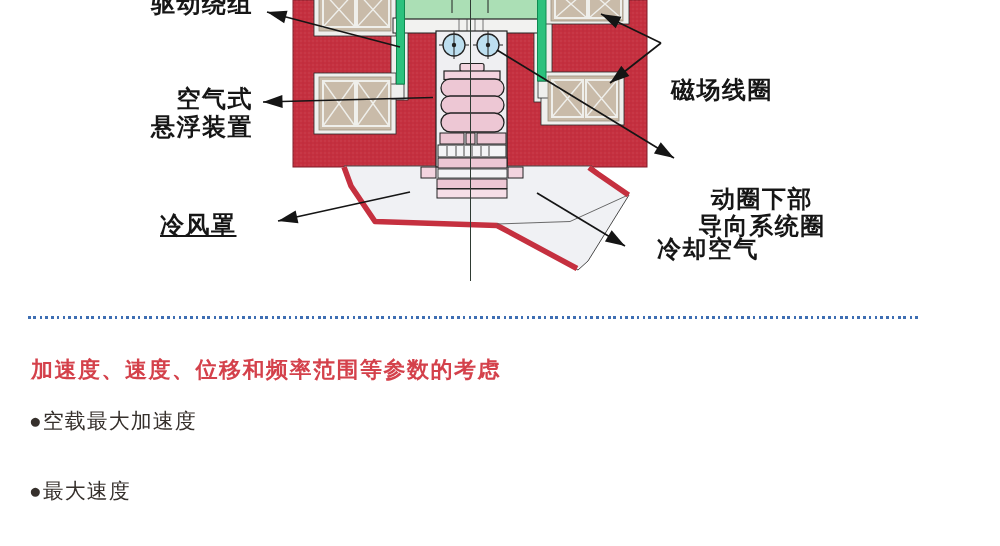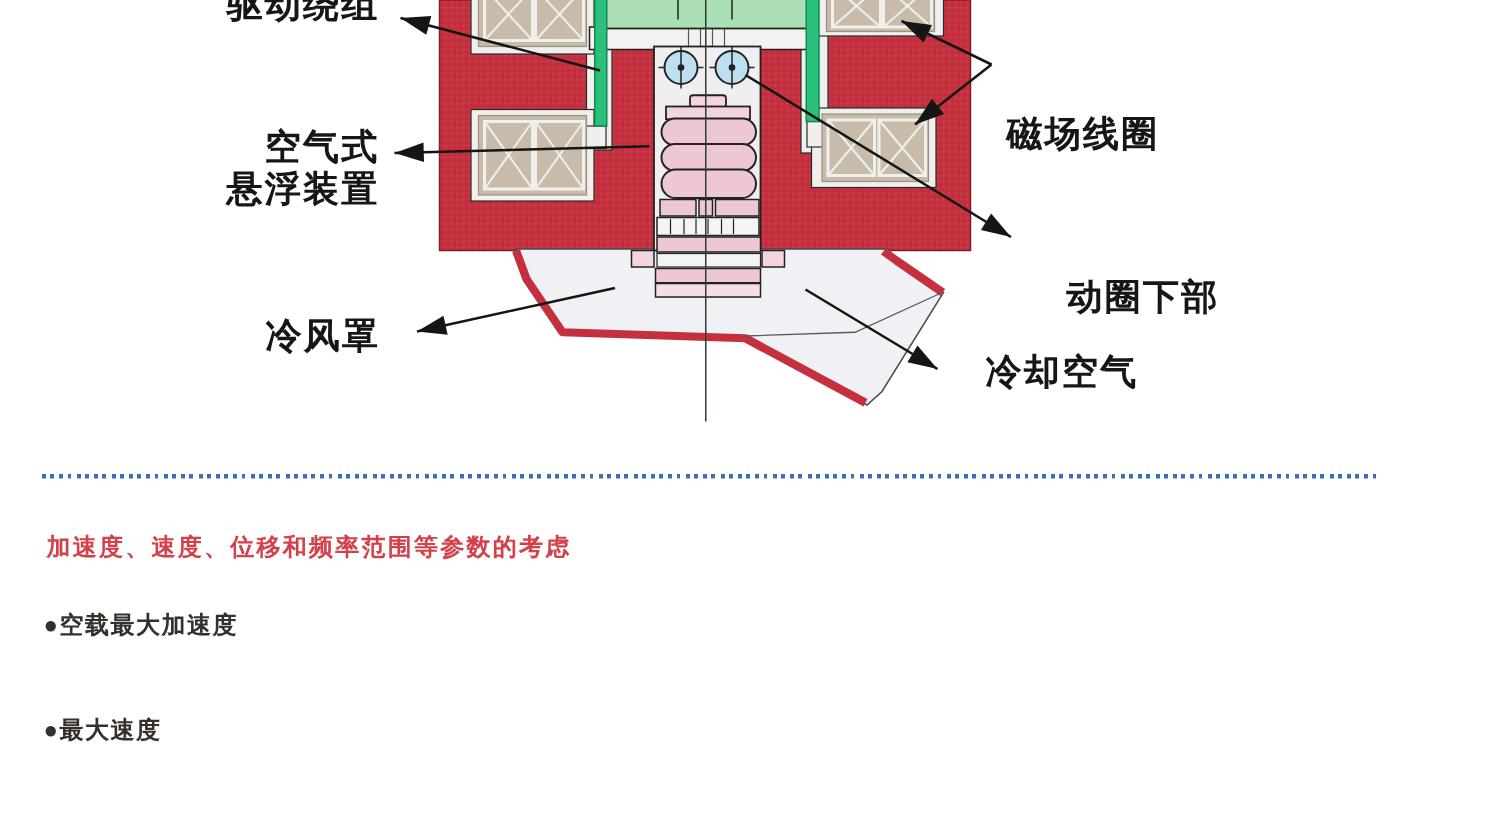--- a/index.html
+++ b/index.html
@@ -15,26 +15,26 @@
   .dlabel.two-line{white-space:normal;text-align:center;}
   #divider{
     position:absolute;left:28px;top:316px;width:921px;height:3px;
     background:repeating-linear-gradient(to right,
       #3e6eb3 0px,#3e6eb3 2.6px,
       transparent 2.6px,transparent 5.4px,
       #3e6eb3 5.4px,#3e6eb3 8px,
       transparent 8px,transparent 11.6px);
   }
   #section-heading{
-    position:absolute;left:31px;top:355px;font-size:16px;font-weight:bold;
+    position:absolute;left:31px;top:355px;font-size:22px;font-weight:bold;
     color:#d4414b;letter-spacing:1.5px;white-space:nowrap;
   }
   .body-line{
-    position:absolute;left:29px;font-size:16px;color:#36302c;
-    letter-spacing:1px;white-space:nowrap;font-weight:700;
+    position:absolute;left:29px;font-size:21px;color:#36302c;
+    letter-spacing:1px;white-space:nowrap;font-weight:400;
   }
   #line-1{top:407px;} #line-2{top:441px;} #line-3{top:477px;} #line-4{top:511px;}
 </style>
 </head>
 <body>
 
 <div id="page">
 
   <svg id="diagram-svg" width="1000" height="300" viewBox="0 0 1000 300">
     <defs>
@@ -163,26 +163,27 @@
     </g>
   </svg>
 
   <div class="dlabel" style="left:151px;top:-10px;">驱动绕组</div>
 
   <div class="dlabel two-line" style="left:151px;top:85px;">
     <div style="text-align:right;">空气式</div>
     <div style="text-align:center;">悬浮装置</div>
   </div>
 
-  <div class="dlabel" style="left:177px;top:211px;">冷风罩</div>
+  <div class="dlabel" style="left:160px;top:211px;text-decoration:underline;">冷风罩</div>
 
   <div class="dlabel" style="left:671px;top:36px;margin-top:40px;">磁场线圈</div>
 
   <div class="dlabel two-line" style="left:695px;top:141px;width:134px;line-height:27px;margin-top:44px;">
     <div>动圈下部</div>
+    <div>导向系统圈</div>
   </div>
 
   <div class="dlabel" style="left:645px;top:235px;margin-left:12px;">冷却空气</div>
 
   <div id="divider"></div>
 
   <div id="section-heading">加速度、速度、位移和频率范围等参数的考虑</div>
 
   <div class="body-line" id="line-1">●空载最大加速度</div>
   <div class="body-line" id="line-3">●最大速度</div>

